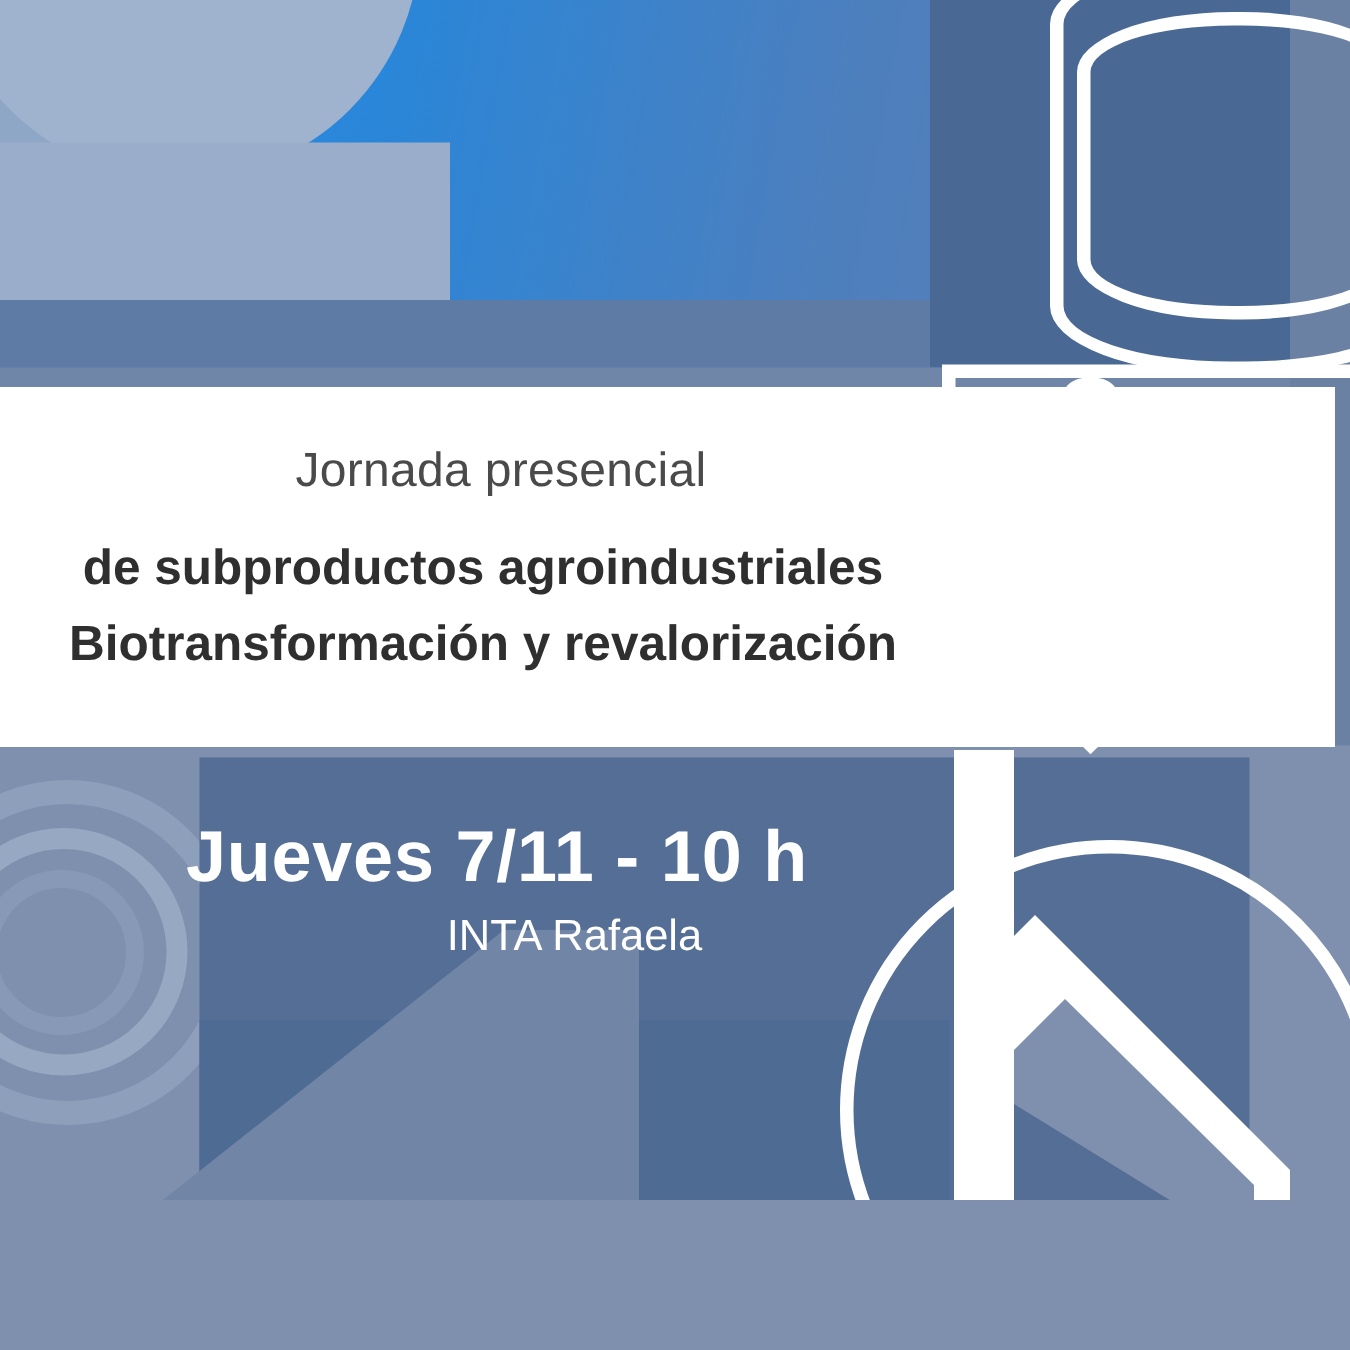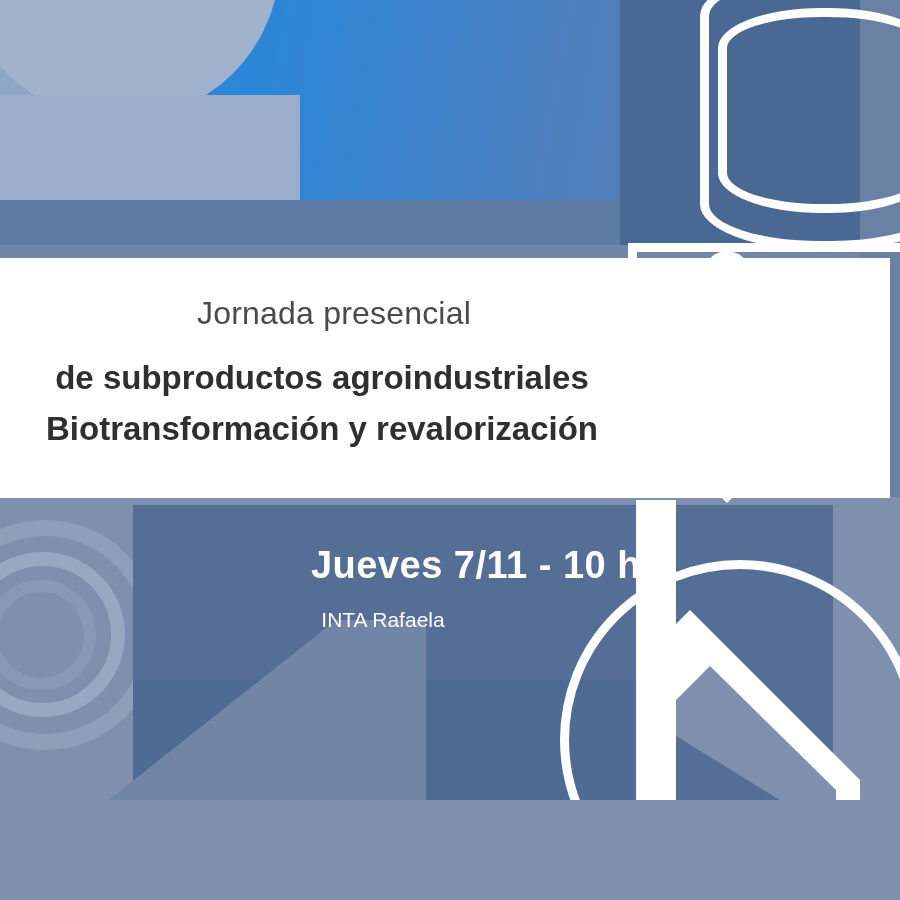--- a/index.html
+++ b/index.html
@@ -162,33 +162,33 @@
     text-align: center;
     font-size: 33px;
     line-height: 1.55;
     color: #2f2f2f;
     font-weight: bold;
   }
 
   
   .event-date {
     position: absolute;
-    left: 141px; top: 544px; width: 500px;
-    text-align: right;
+    left: 124px; top: 544px; width: 500px;
+    text-align: left;
     color: #ffffff;
-    font-size: 38px;
+    font-size: 48px;
     font-weight: bold;
     letter-spacing: .5px;
   }
   .event-place {
     position: absolute;
     left: 133px; top: 608px; width: 500px;
     text-align: center;
     color: #ffffff;
-    font-size: 21px;
+    font-size: 29px;
     font-weight: 400;
   }
 
   
   .logos {
     position: absolute;
     left: 0; top: 800px; width: 900px; height: 100px;
   }
 </style>
 </head>

